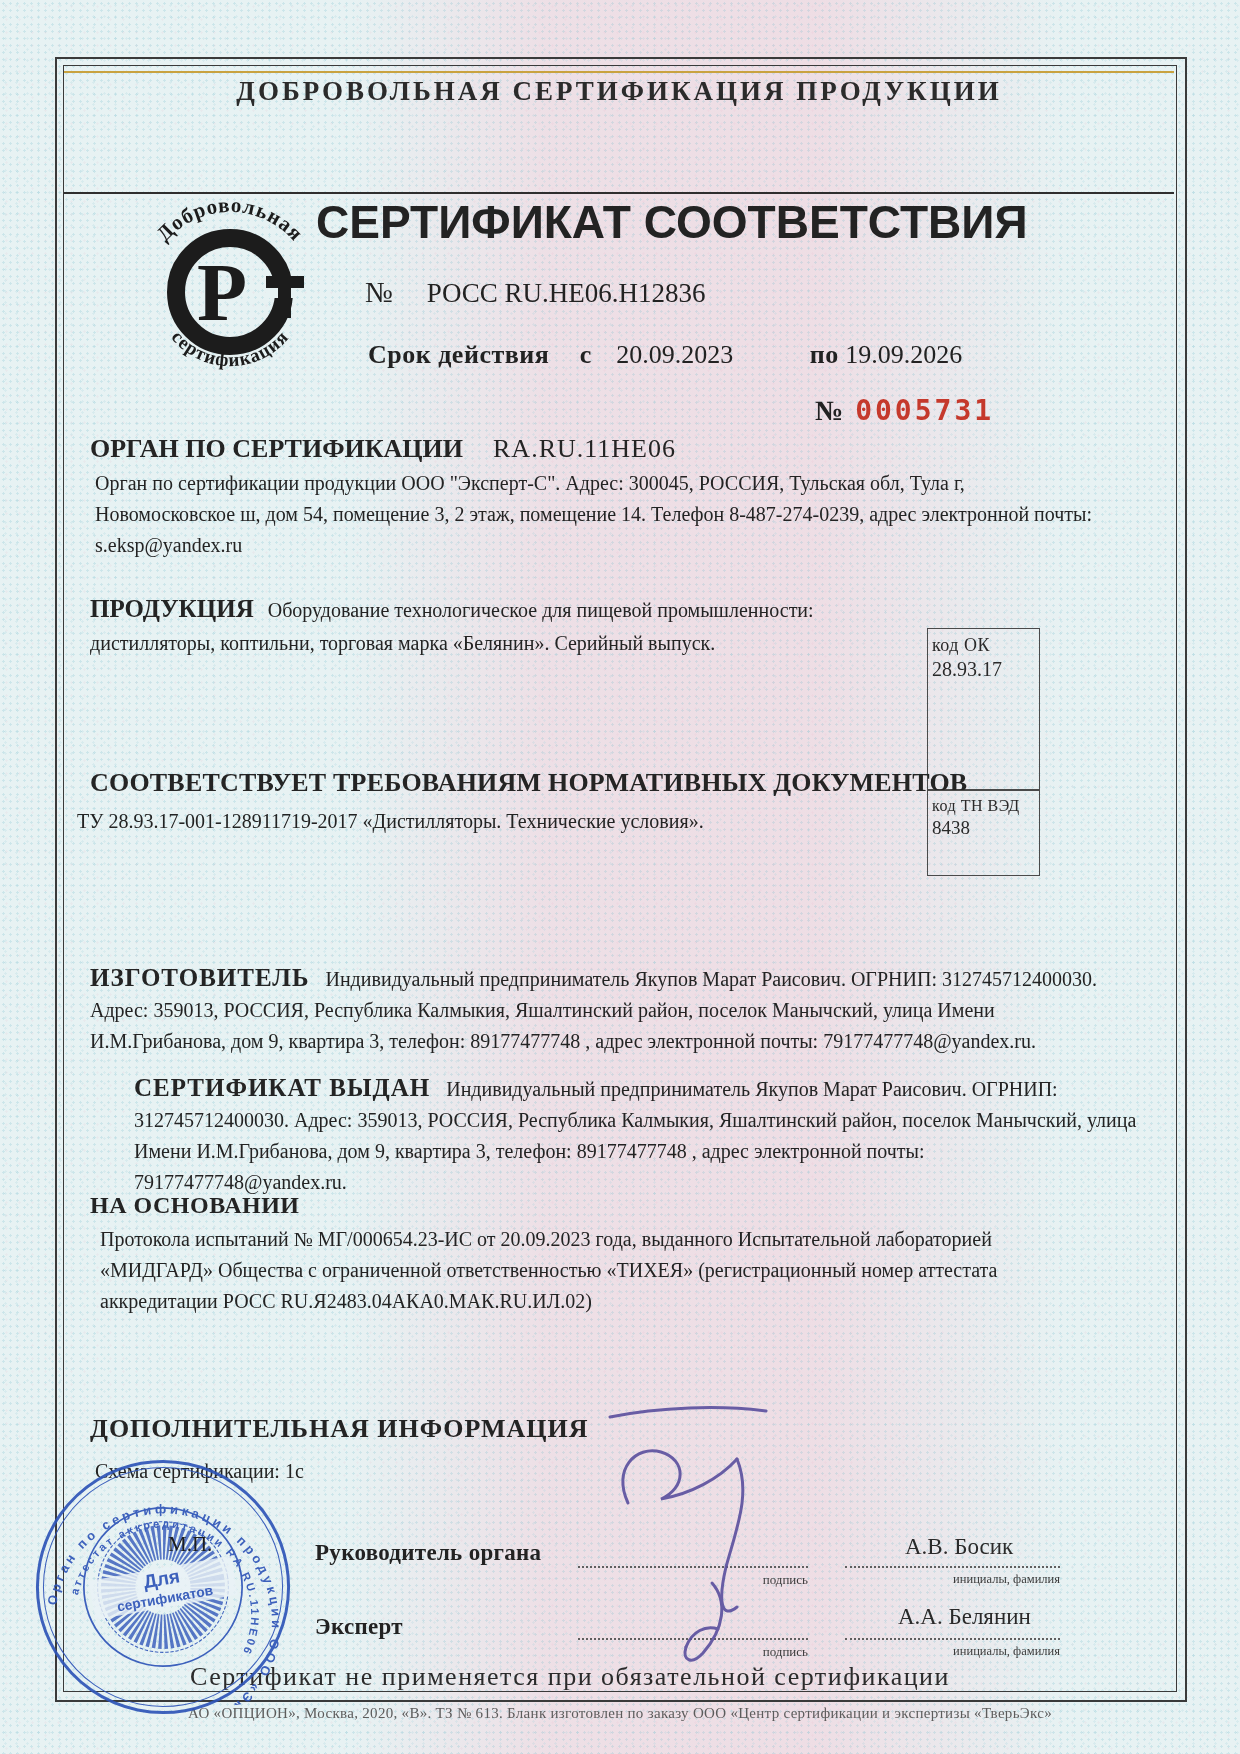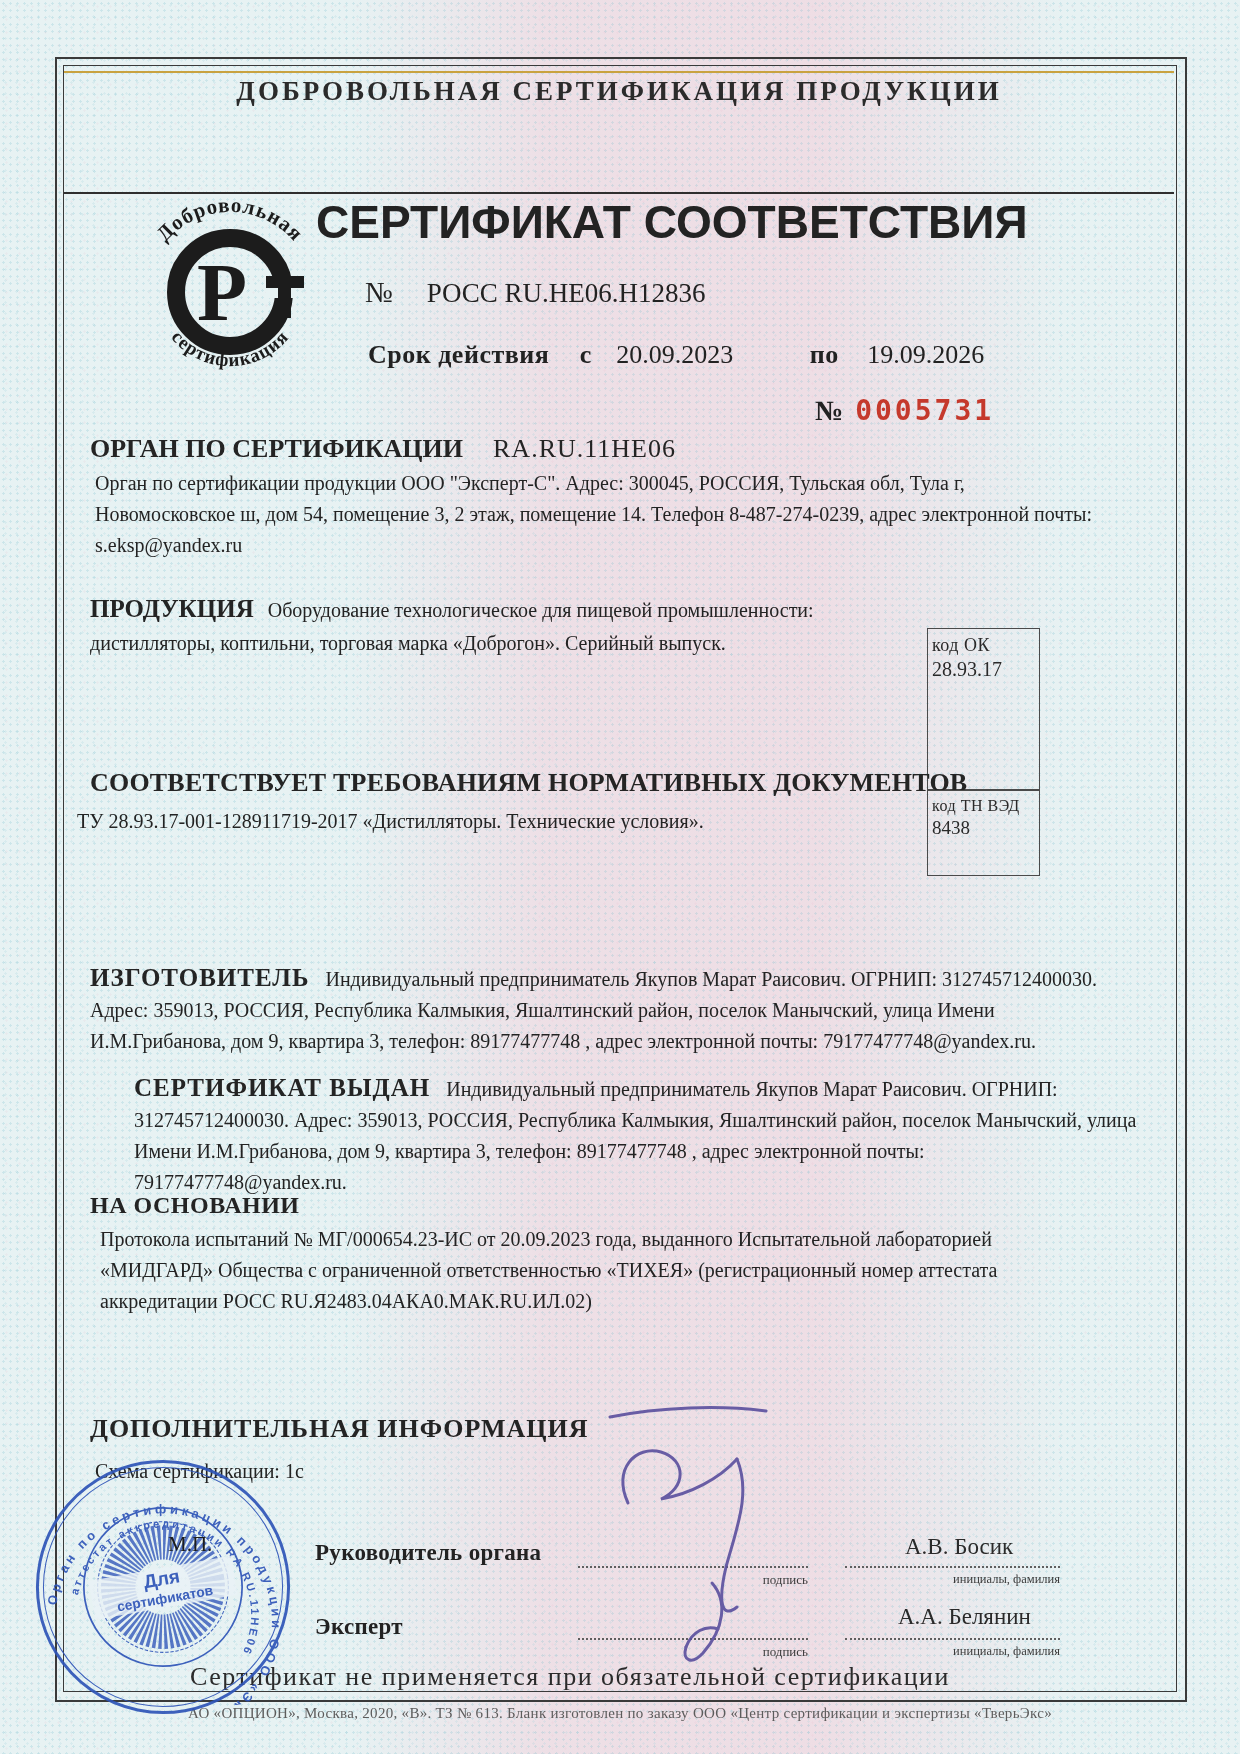--- a/index.html
+++ b/index.html
@@ -94,39 +94,39 @@
 
   <div class="abs regnum">
     <span class="nl">№</span><span>РОСС RU.HE06.H12836</span>
   </div>
 
   <div class="abs validity">
     <b>Срок действия</b>
     <b style="margin-left:24px">с</b>
     <span style="margin-left:18px">20.09.2023</span>
     <b style="margin-left:70px">по</b>
-    <span style="margin-left:22px">19.09.2026</span>
+    <span style="">19.09.2026</span>
   </div>
 
   <div class="abs formnum">
     <b>№</b><span class="digits" style="color:#c5392c">0005731</span>
   </div>
 
   <div class="abs org-h sec-h">
     <span>ОРГАН ПО СЕРТИФИКАЦИИ</span><span class="code">RA.RU.11HE06</span>
   </div>
   <div class="abs org-p body-t">
     <div>Орган по сертификации продукции ООО "Эксперт-С". Адрес: 300045, РОССИЯ, Тульская обл, Тула г,</div>
     <div>Новомосковское ш, дом 54, помещение 3, 2 этаж, помещение 14. Телефон 8-487-274-0239, адрес электронной почты:</div>
     <div>s.eksp@yandex.ru</div>
   </div>
 
   <div class="abs product">
     <span class="sec-h">ПРОДУКЦИЯ</span><span class="body-t inline">Оборудование технологическое для пищевой промышленности:</span>
-    <div class="body-t">дистилляторы, коптильни, торговая марка «Доброгон». Серийный выпуск.</div>
+    <div class="body-t">дистилляторы, коптильни, торговая марка «Белянин». Серийный выпуск.</div>
   </div>
 
   <div class="abs codebox box-ok">
     <div class="lbl">код ОК</div>
     <div class="val">28.93.17</div>
   </div>
 
   <div class="abs conf-h sec-h">СООТВЕТСТВУЕТ ТРЕБОВАНИЯМ НОРМАТИВНЫХ ДОКУМЕНТОВ</div>
   <div class="abs conf-p body-t">ТУ 28.93.17-001-128911719-2017  «Дистилляторы. Технические условия».</div>
 

